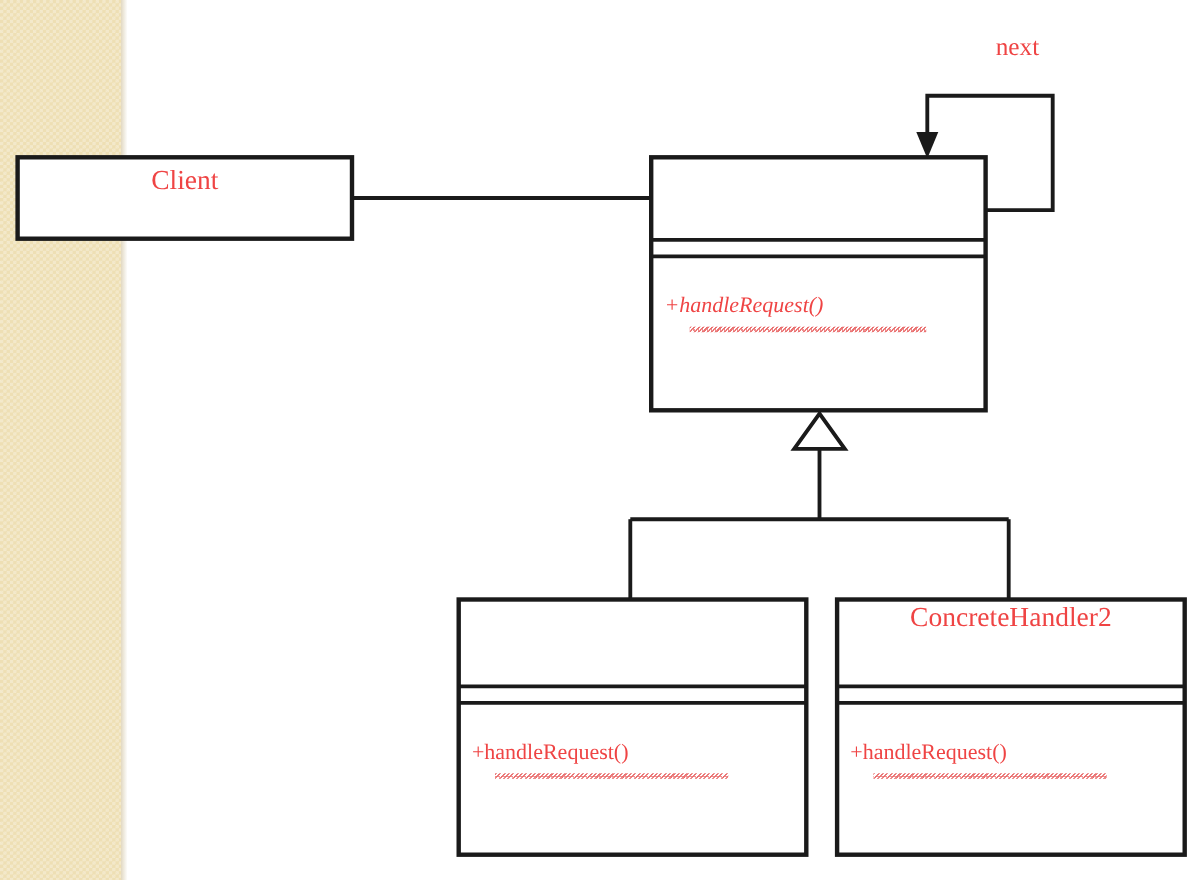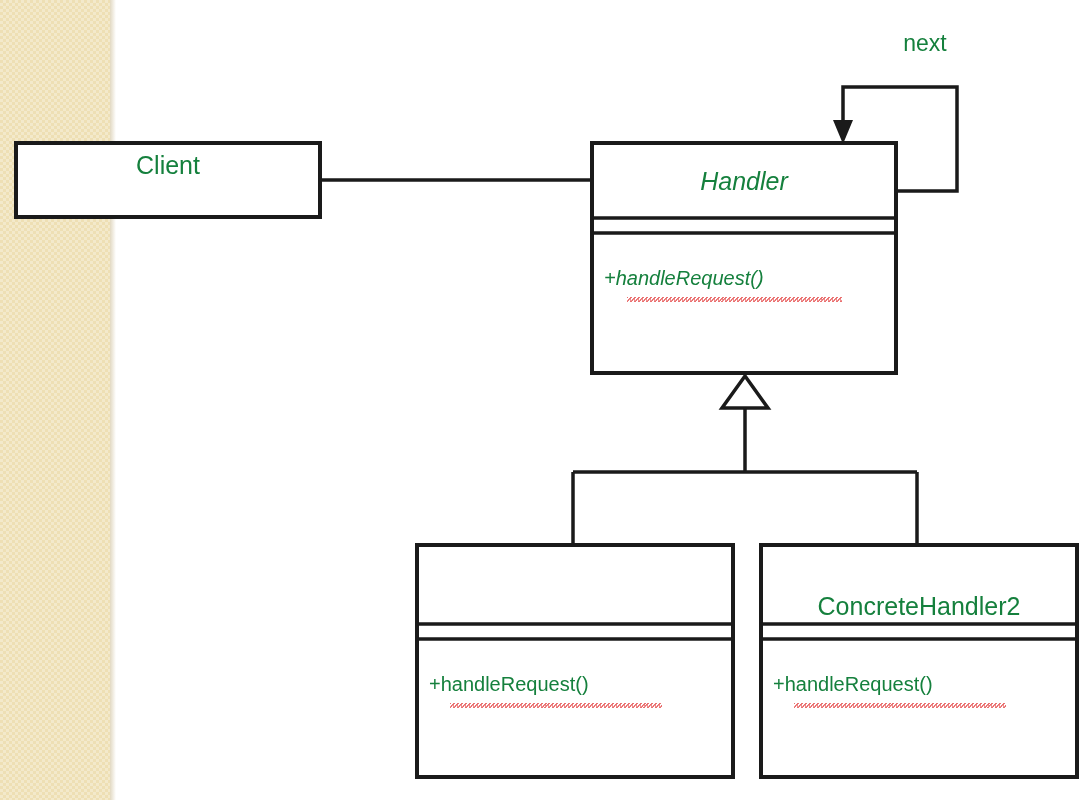--- a/index.html
+++ b/index.html
@@ -73,22 +73,23 @@
   .tri {
     fill: #ffffff;
     stroke: #1a1a1a;
     stroke-width: 3.5;
     stroke-linejoin: miter;
   }
 
   
   .lbl {
     position: absolute;
-    color: #15803d;
+    color: #ef4444;
     white-space: nowrap;
+    font-family: Liberation Serif, serif;
     -webkit-font-smoothing: antialiased;
   }
   .class-name {
     font-size: 25px;
     text-align: center;
   }
   .class-name.abstract {
     font-style: italic;
   }
   .member {
@@ -153,29 +154,28 @@
     <line class="divider" x1="417" y1="639" x2="733" y2="639"></line>
 
     <rect class="box-rect" x="761" y="545" width="316" height="232"></rect>
     <line class="divider" x1="761" y1="624" x2="1077" y2="624"></line>
     <line class="divider" x1="761" y1="639" x2="1077" y2="639"></line>
 
   </svg>
 
   <div class="lbl class-name" style="left:16px; top:151px; width:304px;">Client</div>
 
-  <div class="lbl class-name abstract" style="left:592px; top:167px; width:304px;">Handler</div>
 
   <div class="lbl member abstract" style="left:604px; top:267px;">+handleRequest()</div>
   <div class="sq-line" style="left:627px; top:297px; width:215px;"></div>
 
 
   <div class="lbl member" style="left:429px; top:673px;">+handleRequest()</div>
   <div class="sq-line" style="left:450px; top:703px; width:212px;"></div>
 
-  <div class="lbl class-name" style="left:761px; top:592px; width:316px;">ConcreteHandler2</div>
+  <div class="lbl class-name" style="left:761px; top:548px; width:316px;">ConcreteHandler2</div>
 
   <div class="lbl member" style="left:773px; top:673px;">+handleRequest()</div>
   <div class="sq-line" style="left:794px; top:703px; width:212px;"></div>
 
   <div class="lbl assoc-name" style="left:860px; top:30px; width:130px;">next</div>
 
 </div>
 
 </body></html>

